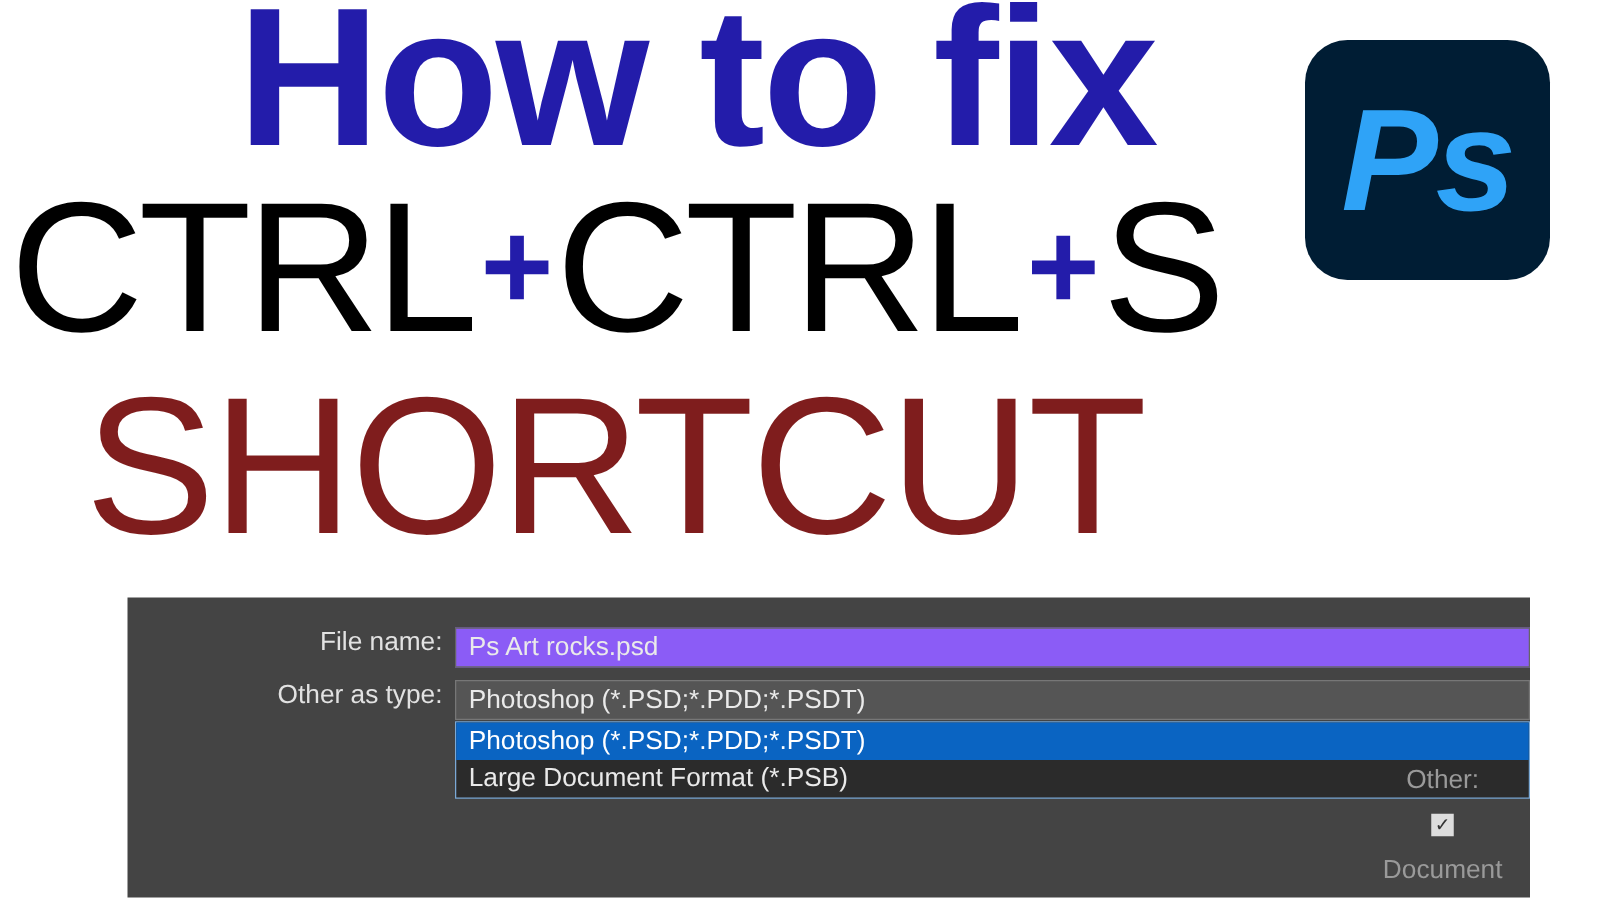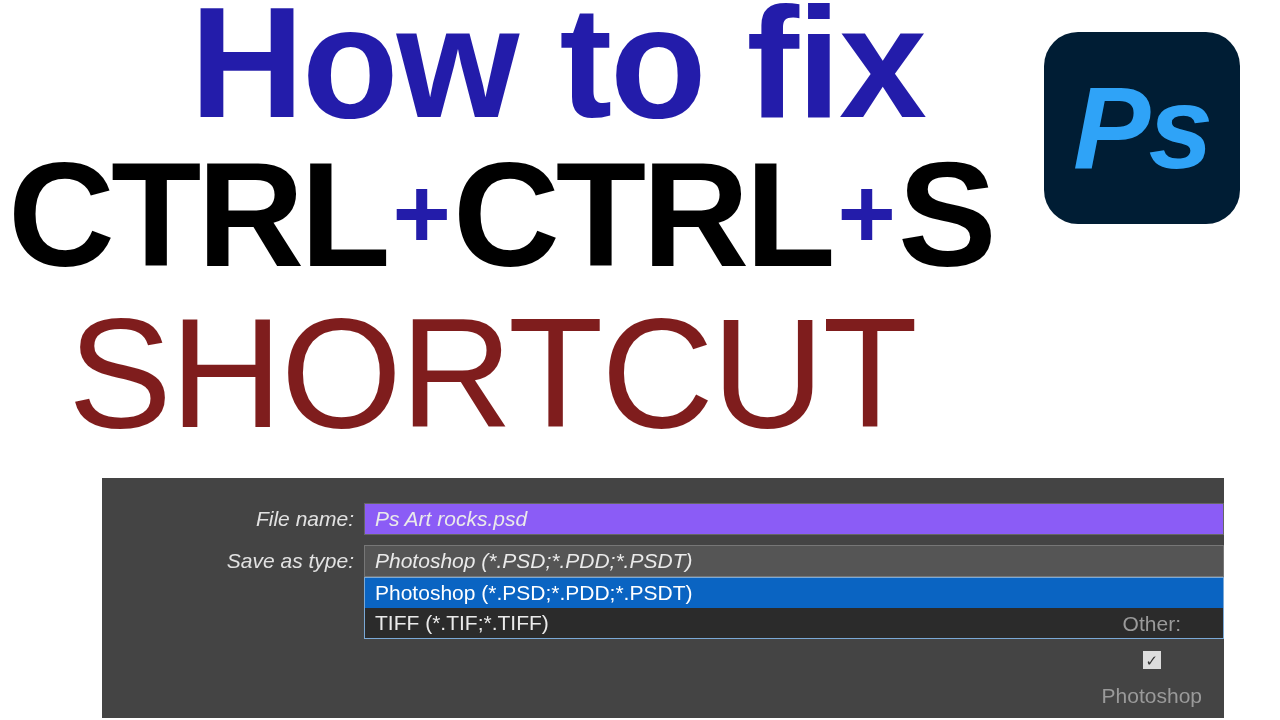--- a/index.html
+++ b/index.html
@@ -31,21 +31,21 @@
   }
   .title-line-2 {
     position: absolute;
     left: 8px;
     top: 130px;
     white-space: nowrap;
     letter-spacing: -4px;
   }
   .title-line-2 .kbd {
     font-size: 148px;
-    font-weight: 700;
+    font-weight: 400;
     color: #000000;
   }
   .title-line-2 .plus {
     font-size: 100px;
     font-weight: 900;
     color: #231caa;
     position: relative;
     top: -18px;
     padding: 0 6px;
   }
@@ -94,22 +94,21 @@
     font-size: 21px;
     color: #e8e8e8;
   }
 
   .panel .row {
     position: absolute;
     left: 0;
     width: 100%;
     height: 34px;
     display: flex;
-    align-items: center;
-    font-style: italic;
+    align-items: flex-start;
   }
   .panel .row.filename { top: 24px; }
   .panel .row.savetype { top: 66px; }
 
   .panel .lbl {
     width: 262px;
     text-align: right;
     padding-right: 10px;
     color: #e2e2e2;
   }
@@ -190,28 +189,28 @@
 </div>
 
 <div class="panel">
 
   <div class="row filename">
     <div class="lbl">File name:</div>
     <div class="field">Ps Art rocks.psd</div>
   </div>
 
   <div class="row savetype">
-    <div class="lbl">Save as type:</div>
+    <div class="lbl">Other as type:</div>
     <div class="field select">Photoshop (*.PSD;*.PDD;*.PSDT)</div>
   </div>
 
   <div class="dropdown">
     <div class="opt selected">Photoshop (*.PSD;*.PDD;*.PSDT)</div>
-    <div class="opt">TIFF (*.TIF;*.TIFF)</div>
+    <div class="opt">Large Document Format (*.PSB)</div>
   </div>
 
   <div class="bottom-row">
     <span>Other:</span>
     <span class="checkbox">✓</span>
-    <span>Photoshop</span>
+    <span>Document</span>
   </div>
 
 </div>
 
 </body></html>

